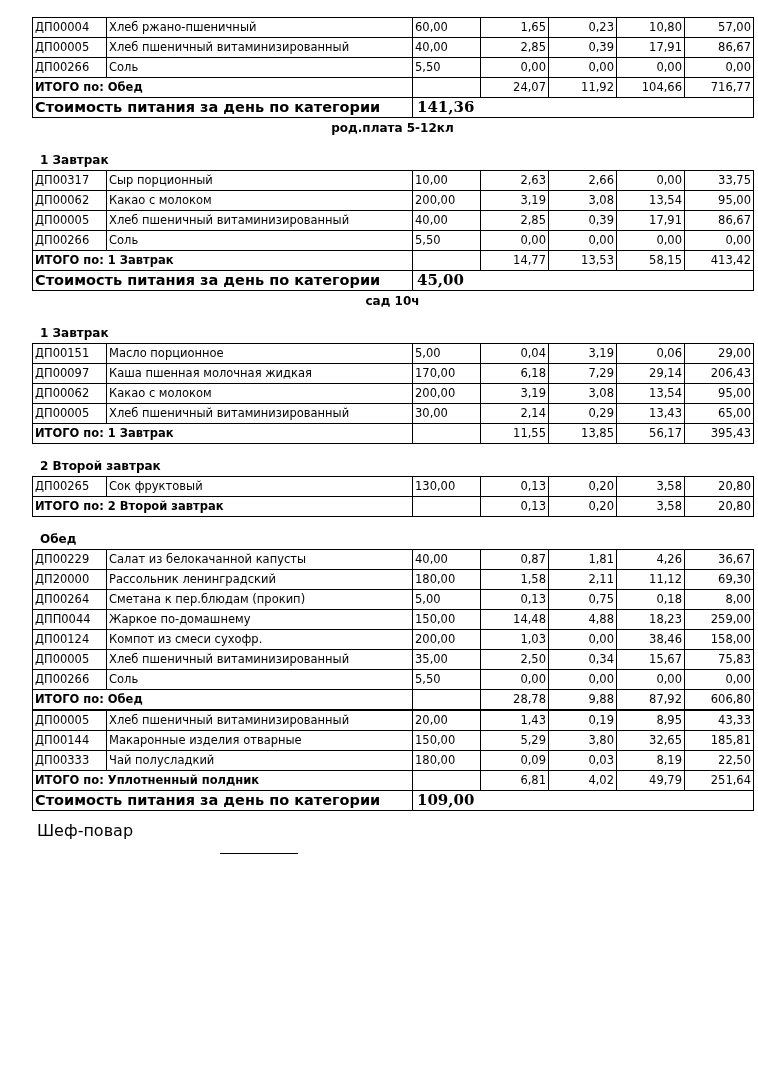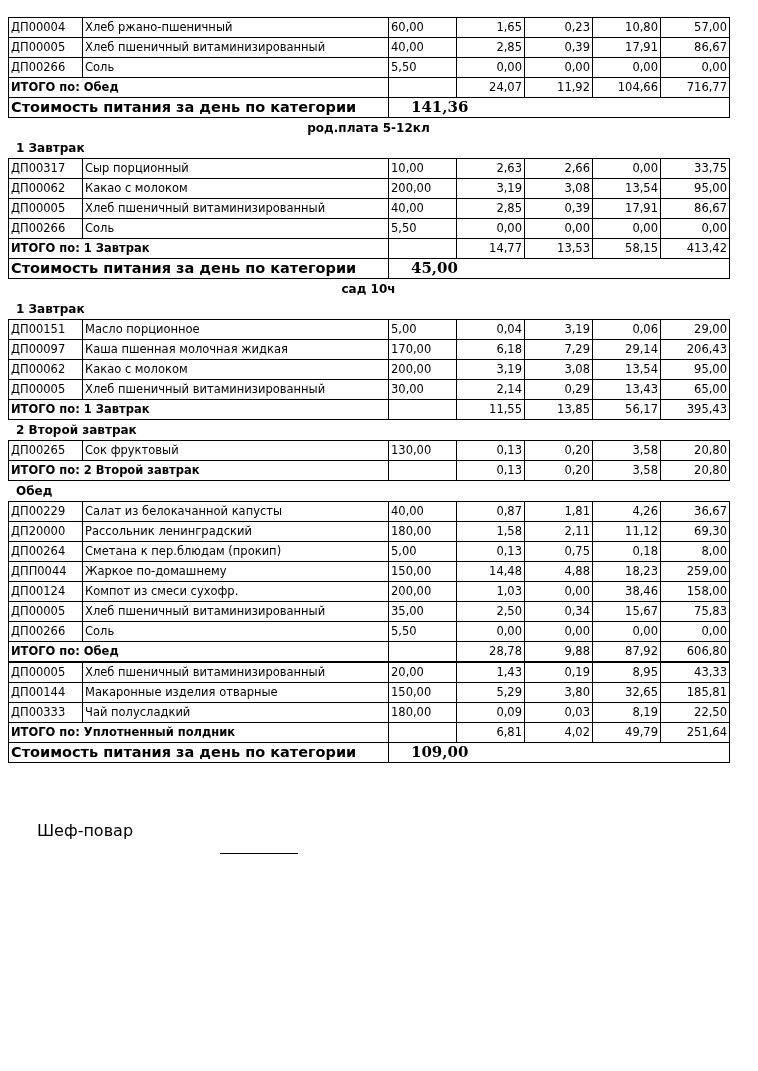--- a/index.html
+++ b/index.html
@@ -1,30 +1,30 @@
 <!DOCTYPE html>
 <html><head>
 <meta charset="utf-8">
 <style>
   html, body { margin: 0; padding: 0; background: #ffffff; }
   body { width: 758px; height: 1071px; position: relative; overflow: hidden;
          font-family: "DejaVu Sans", sans-serif; color: #000; }
-  .page { position: absolute; left: 8px; top: 17px; width: 721px; }
+  .page { position: absolute; left: 32px; top: 17px; width: 721px; }
   table.grid { border-collapse: collapse; width: 721px; table-layout: fixed; }
   table.grid td { border: 1px solid #000; height: 19px; padding: 0 2px; font-size: 11.5px;
                   line-height: 19px; white-space: nowrap; overflow: hidden; }
   td.c-code { width: 70px; }
   td.c-name { width: 302px; }
   td.c-qty { width: 64px; text-align: left; }
   td.c-num { width: 64px; text-align: right; }
   tr.total td { font-weight: bold; }
   tr.total td.c-num { font-weight: normal; }
   tr.cost td { height: 19px; font-weight: bold; font-size: 14.5px; }
-  tr.cost td.cost-val { font-family: "DejaVu Serif", serif; font-size: 15px; padding-left: 22px; }
-  .meal-title { height: 20px; line-height: 20px; font-size: 12px; font-weight: bold; padding-left: 8px; }
+  tr.cost td.cost-val { font-family: "DejaVu Serif", serif; font-size: 15px; padding-left: 4px; }
+  .meal-title { height: 20px; line-height: 20px; font-size: 12px; font-weight: bold; padding-left: 8px; margin-top: 12px; }
   .cat-title { height: 20px; line-height: 20px; font-size: 12px; font-weight: bold; text-align: center; }
   .sign { position: absolute; left: 37px; top: 821px; font-size: 16px; }
   .sign-line { position: absolute; left: 220px; top: 853px; width: 78px; border-top: 1px solid #000; }
 </style>
 </head>
 <body>
 
 <div class="page" id="page">
     <table class="grid">
       <colgroup>

